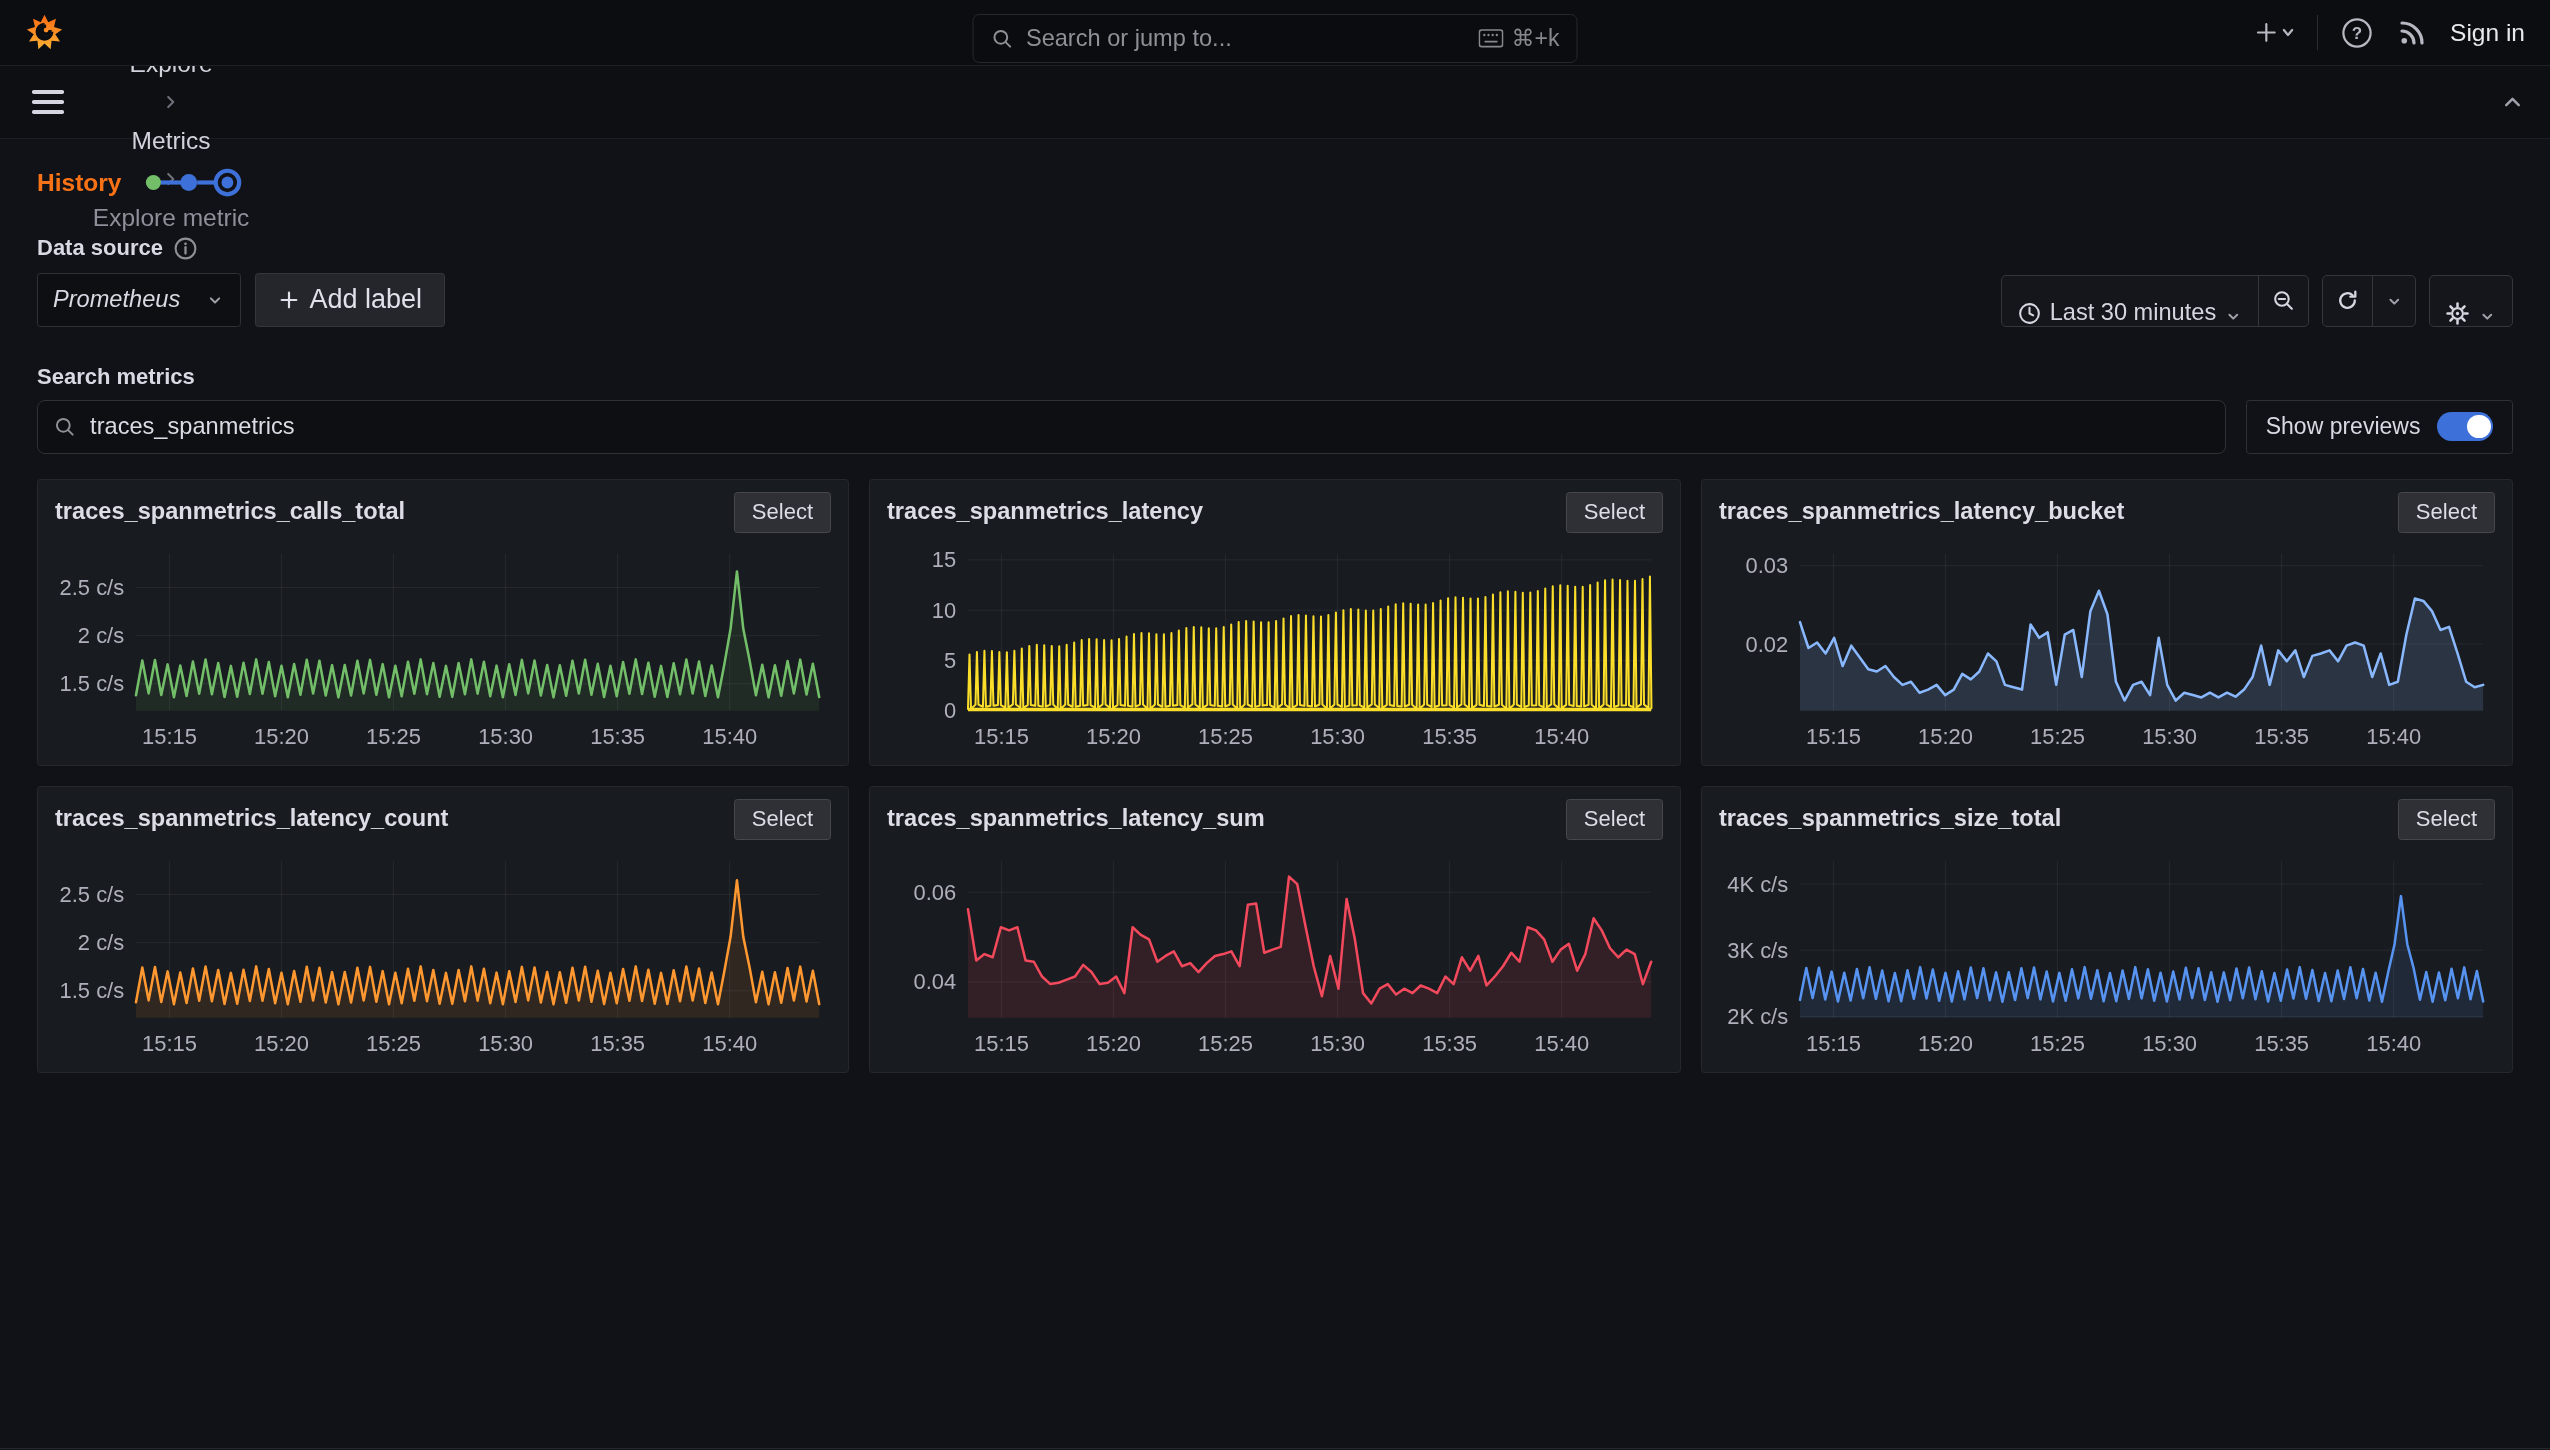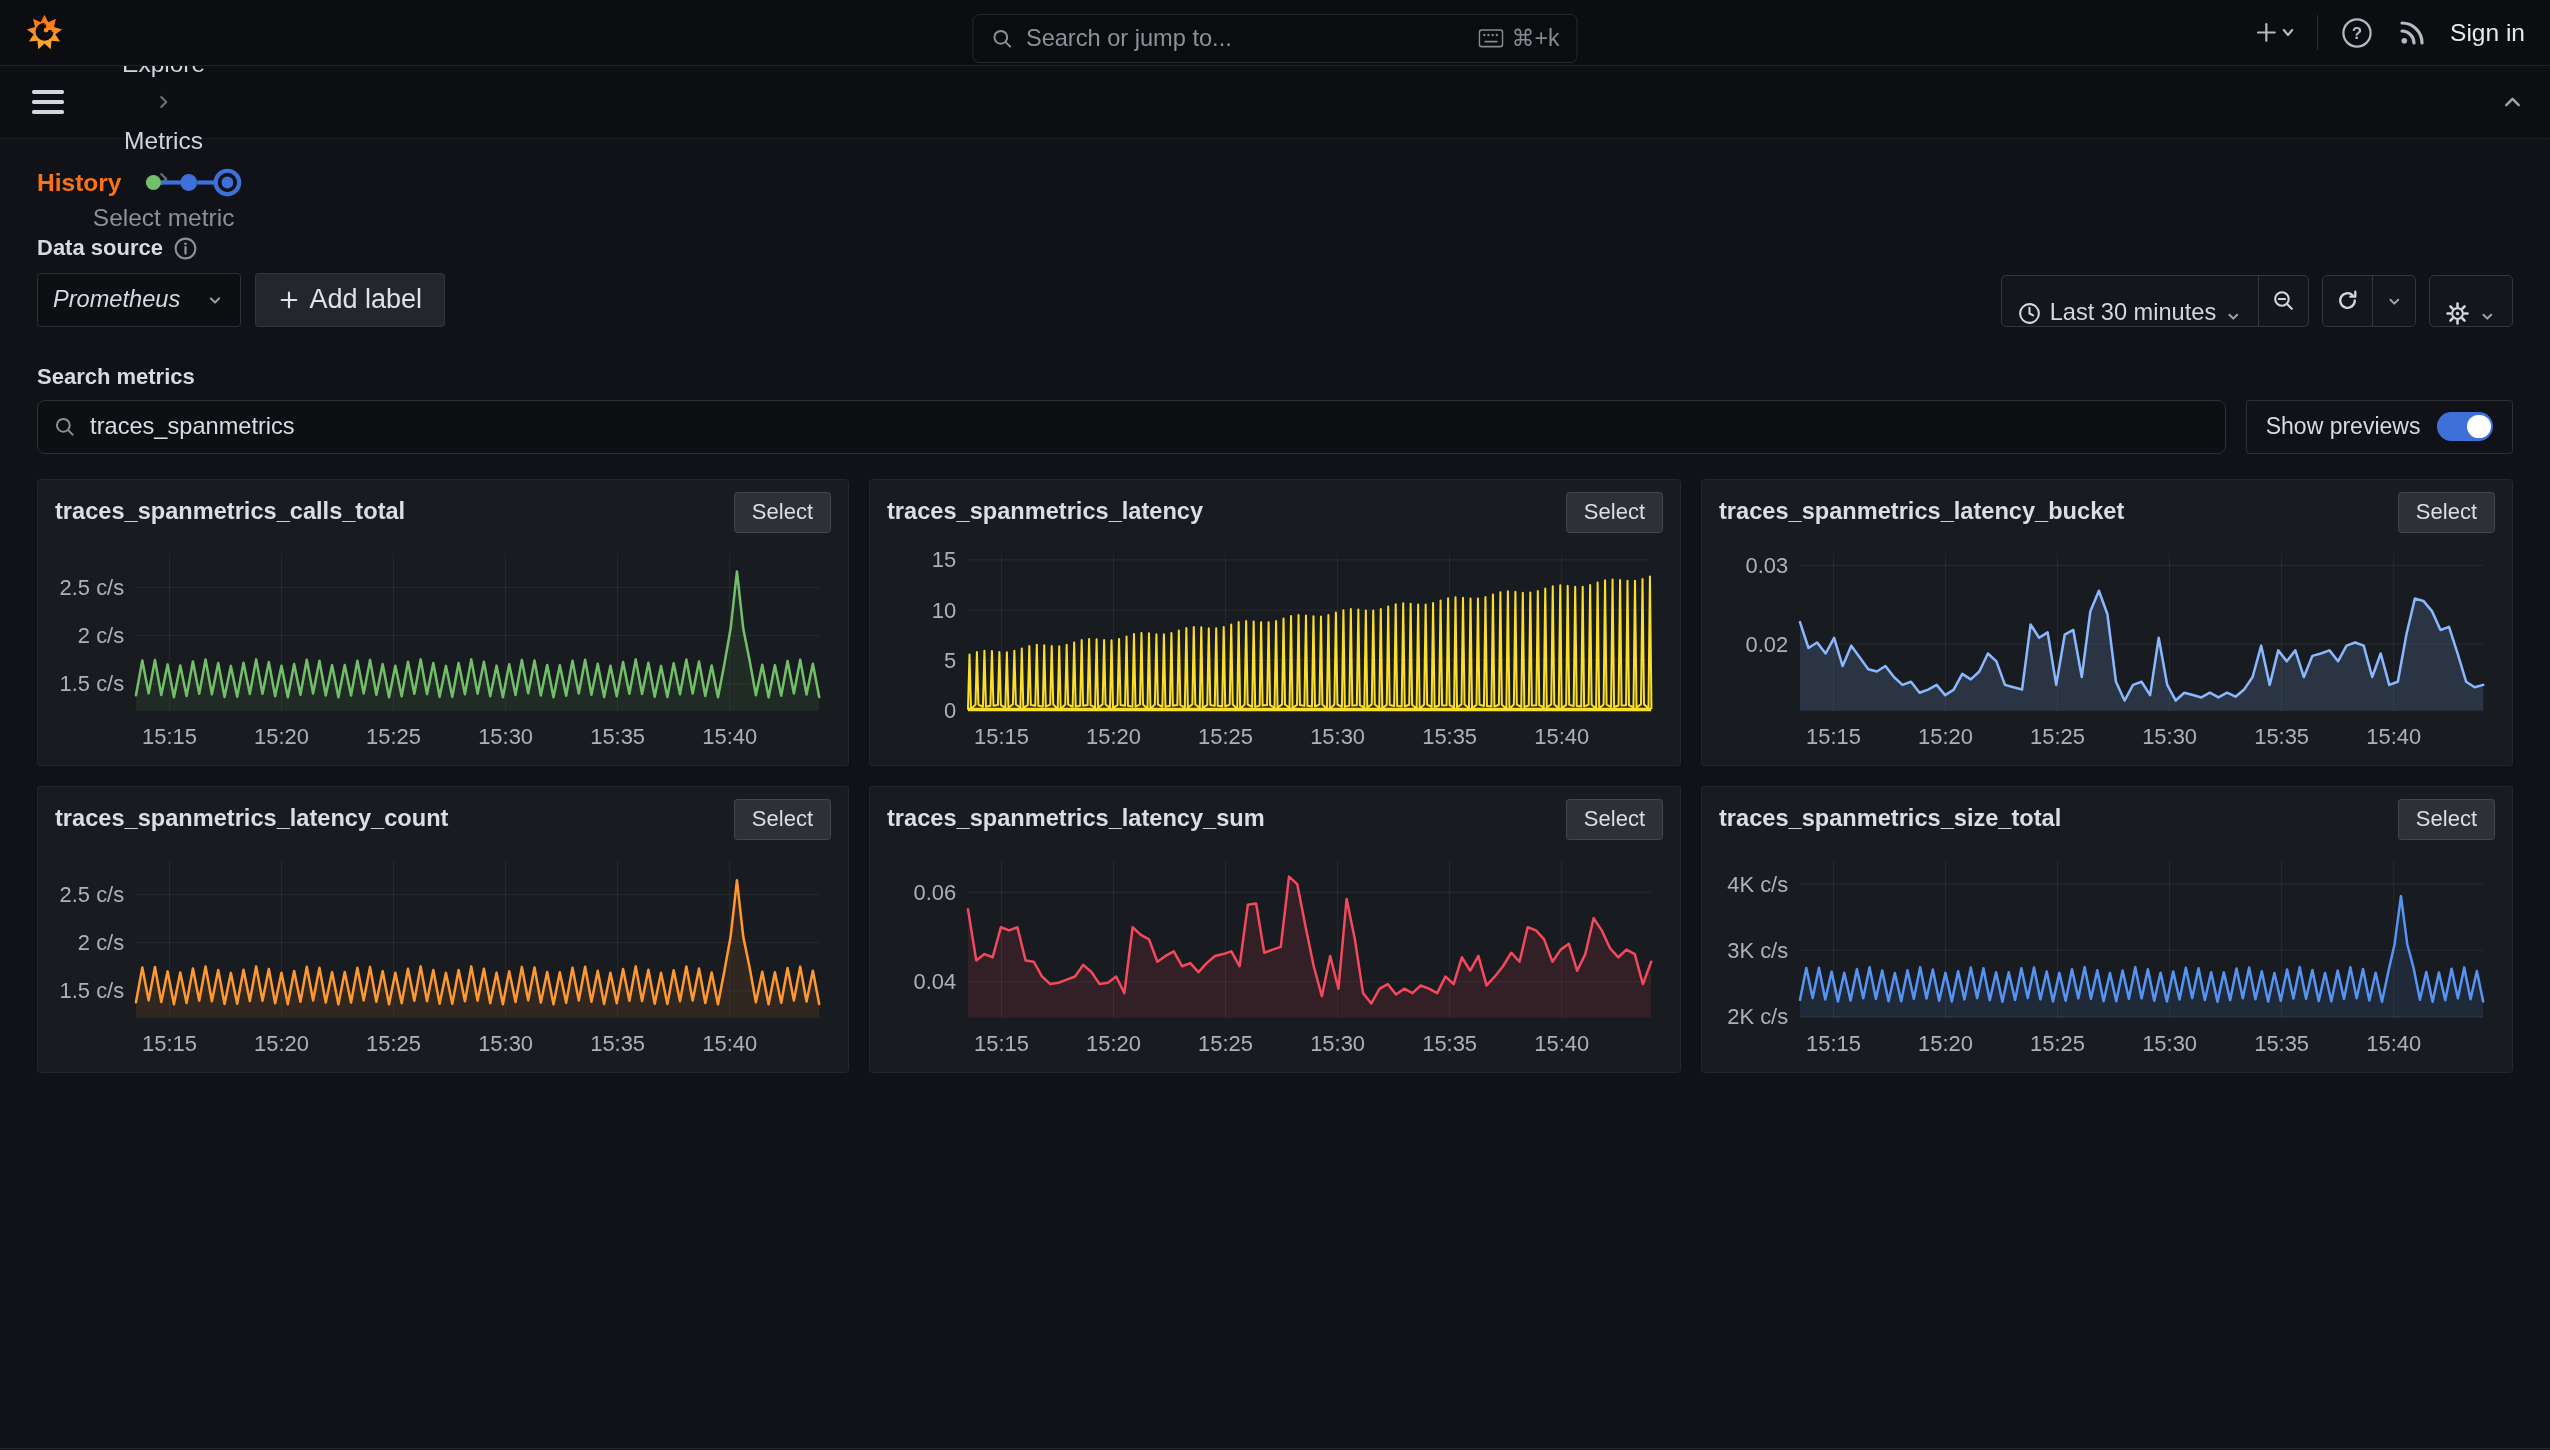--- a/index.html
+++ b/index.html
@@ -146,21 +146,21 @@
         <svg width="13.5" height="22" viewBox="0 0 16 26">
           <polyline points="5,7 11,13 5,19" fill="none" stroke="#6f727b" stroke-width="2.4" stroke-linecap="round" stroke-linejoin="round"></polyline>
         </svg>
       </span>
     <span class="crumb">Metrics</span>
     <span class="crumb-sep">
         <svg width="13.5" height="22" viewBox="0 0 16 26">
           <polyline points="5,7 11,13 5,19" fill="none" stroke="#6f727b" stroke-width="2.4" stroke-linecap="round" stroke-linejoin="round"></polyline>
         </svg>
       </span>
-    <span class="crumb current">Select metric</span>
+    <span class="crumb current">Explore metric</span>
   </div>
   <span class="collapse-btn">
     <svg width="25" height="25" viewBox="0 0 24 24">
       <polyline points="6,14.5 12,8.5 18,14.5" fill="none" stroke="#9ea1aa" stroke-width="2.4" stroke-linecap="round" stroke-linejoin="round"></polyline>
     </svg>
   </span>
 </nav>
 
 <main>
 

